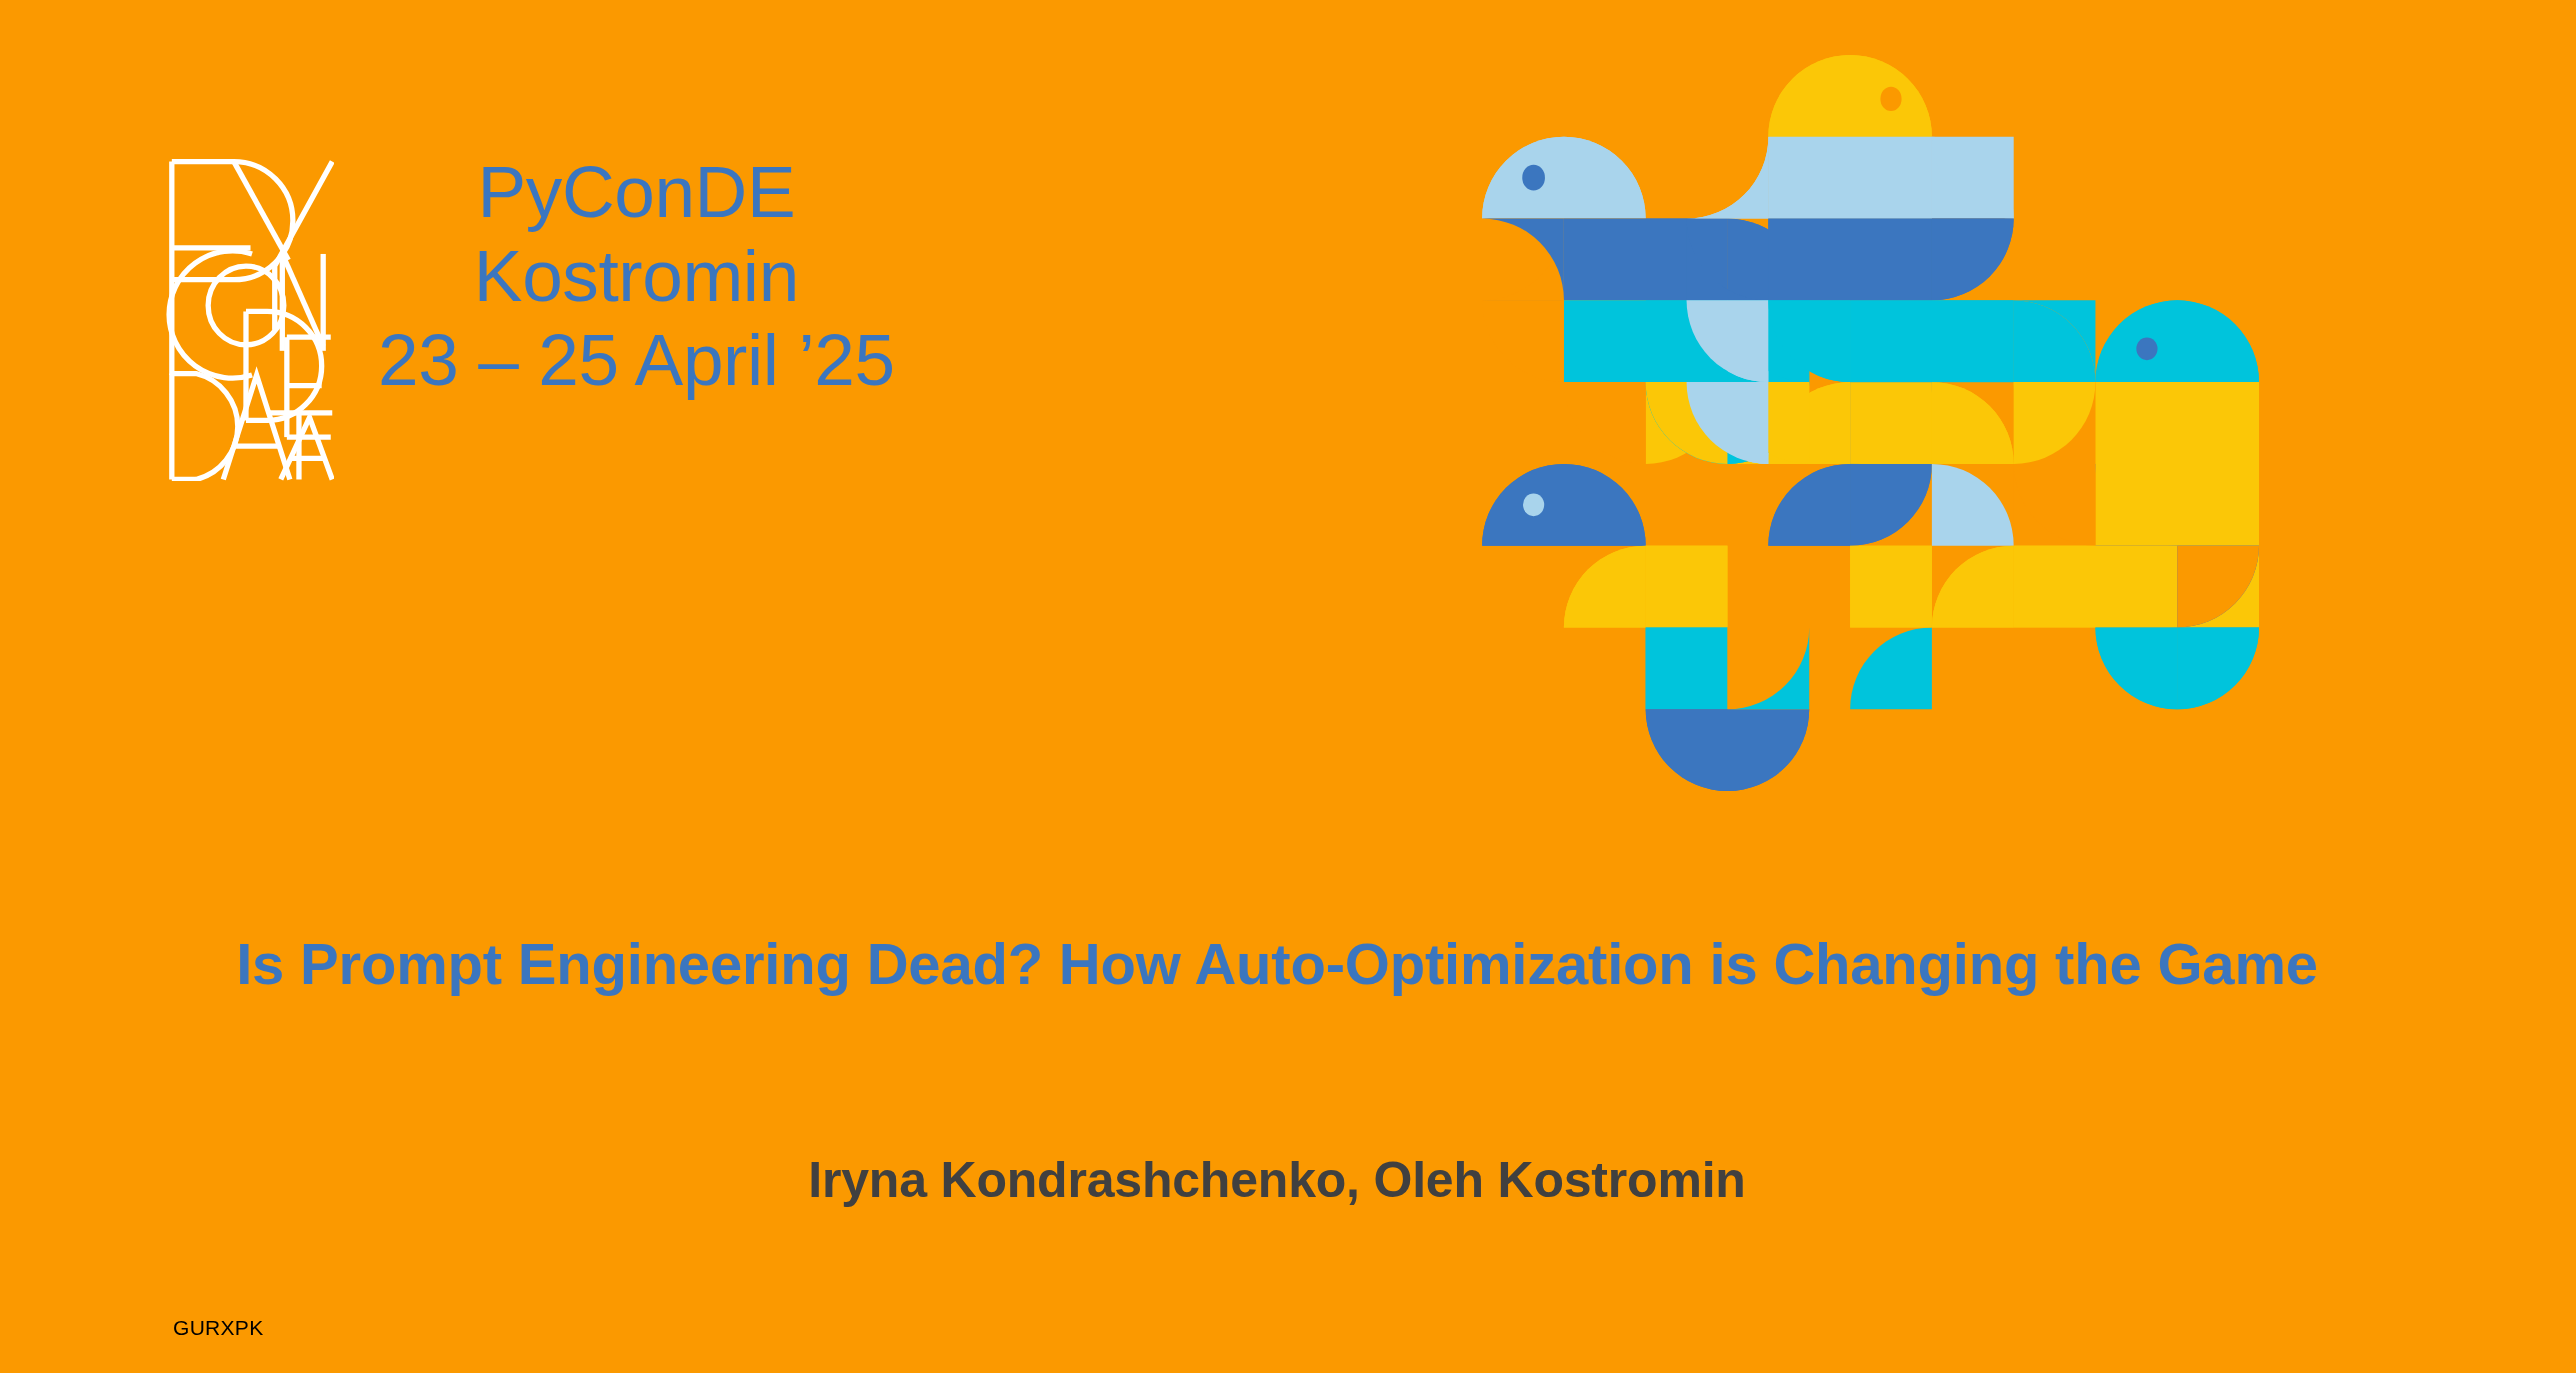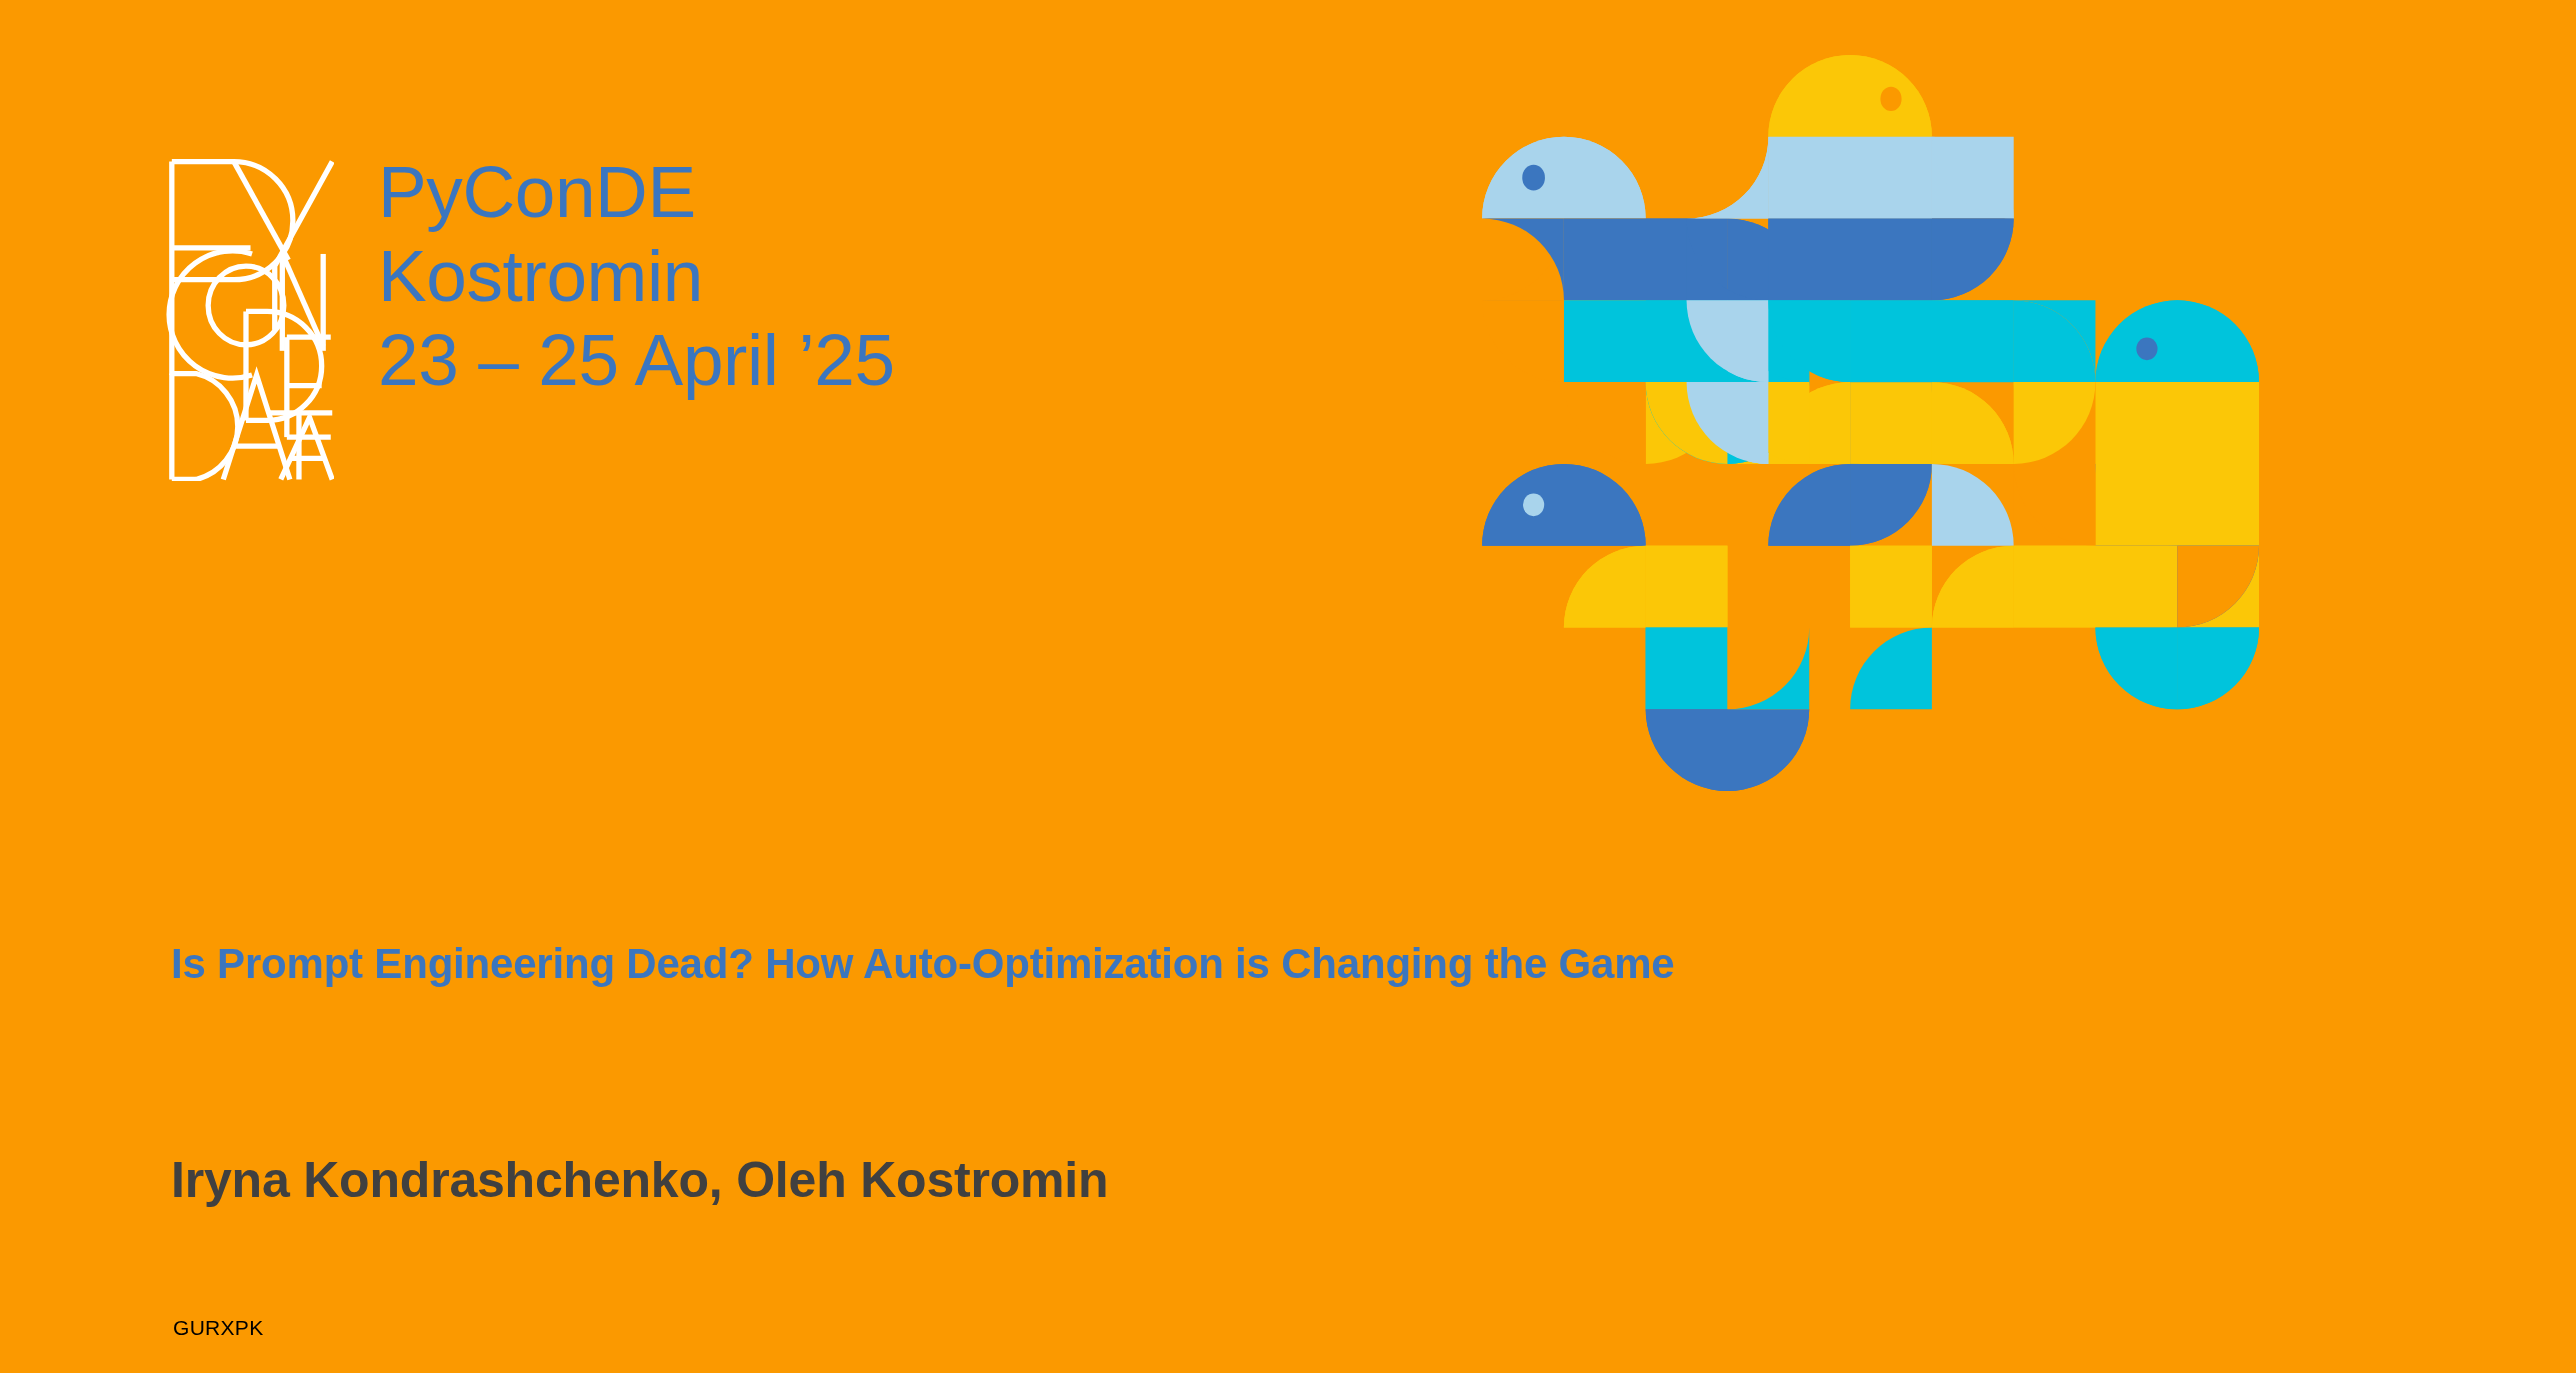--- a/index.html
+++ b/index.html
@@ -12,20 +12,21 @@
     overflow: hidden;
     font-family: "Liberation Sans", sans-serif;
     background: #fb9900;
   }
   #slide {
     position: relative;
     width: 2576px;
     height: 1374px;
     background: #fb9900;
     overflow: hidden;
+    text-align: center;
   }
 
   
   #logo-block {
     position: absolute;
     left: 161px;
     top: 148px;
     display: flex;
     align-items: flex-start;
     gap: 44px;
@@ -60,21 +61,21 @@
   }
   #bird-pattern svg { display: block; width: 100%; height: 100%; }
 
   
   #talk-title {
     position: absolute;
     left: 171px;
     top: 920px;
     width: 2212px;
     color: #3b76bf;
-    font-size: 42px;
+    font-size: 58px;
     line-height: 87px;
     font-weight: 700;
     letter-spacing: -0.2px;
   }
   #talk-speakers {
     position: absolute;
     left: 171px;
     top: 1150px;
     width: 2212px;
     color: #404040;

